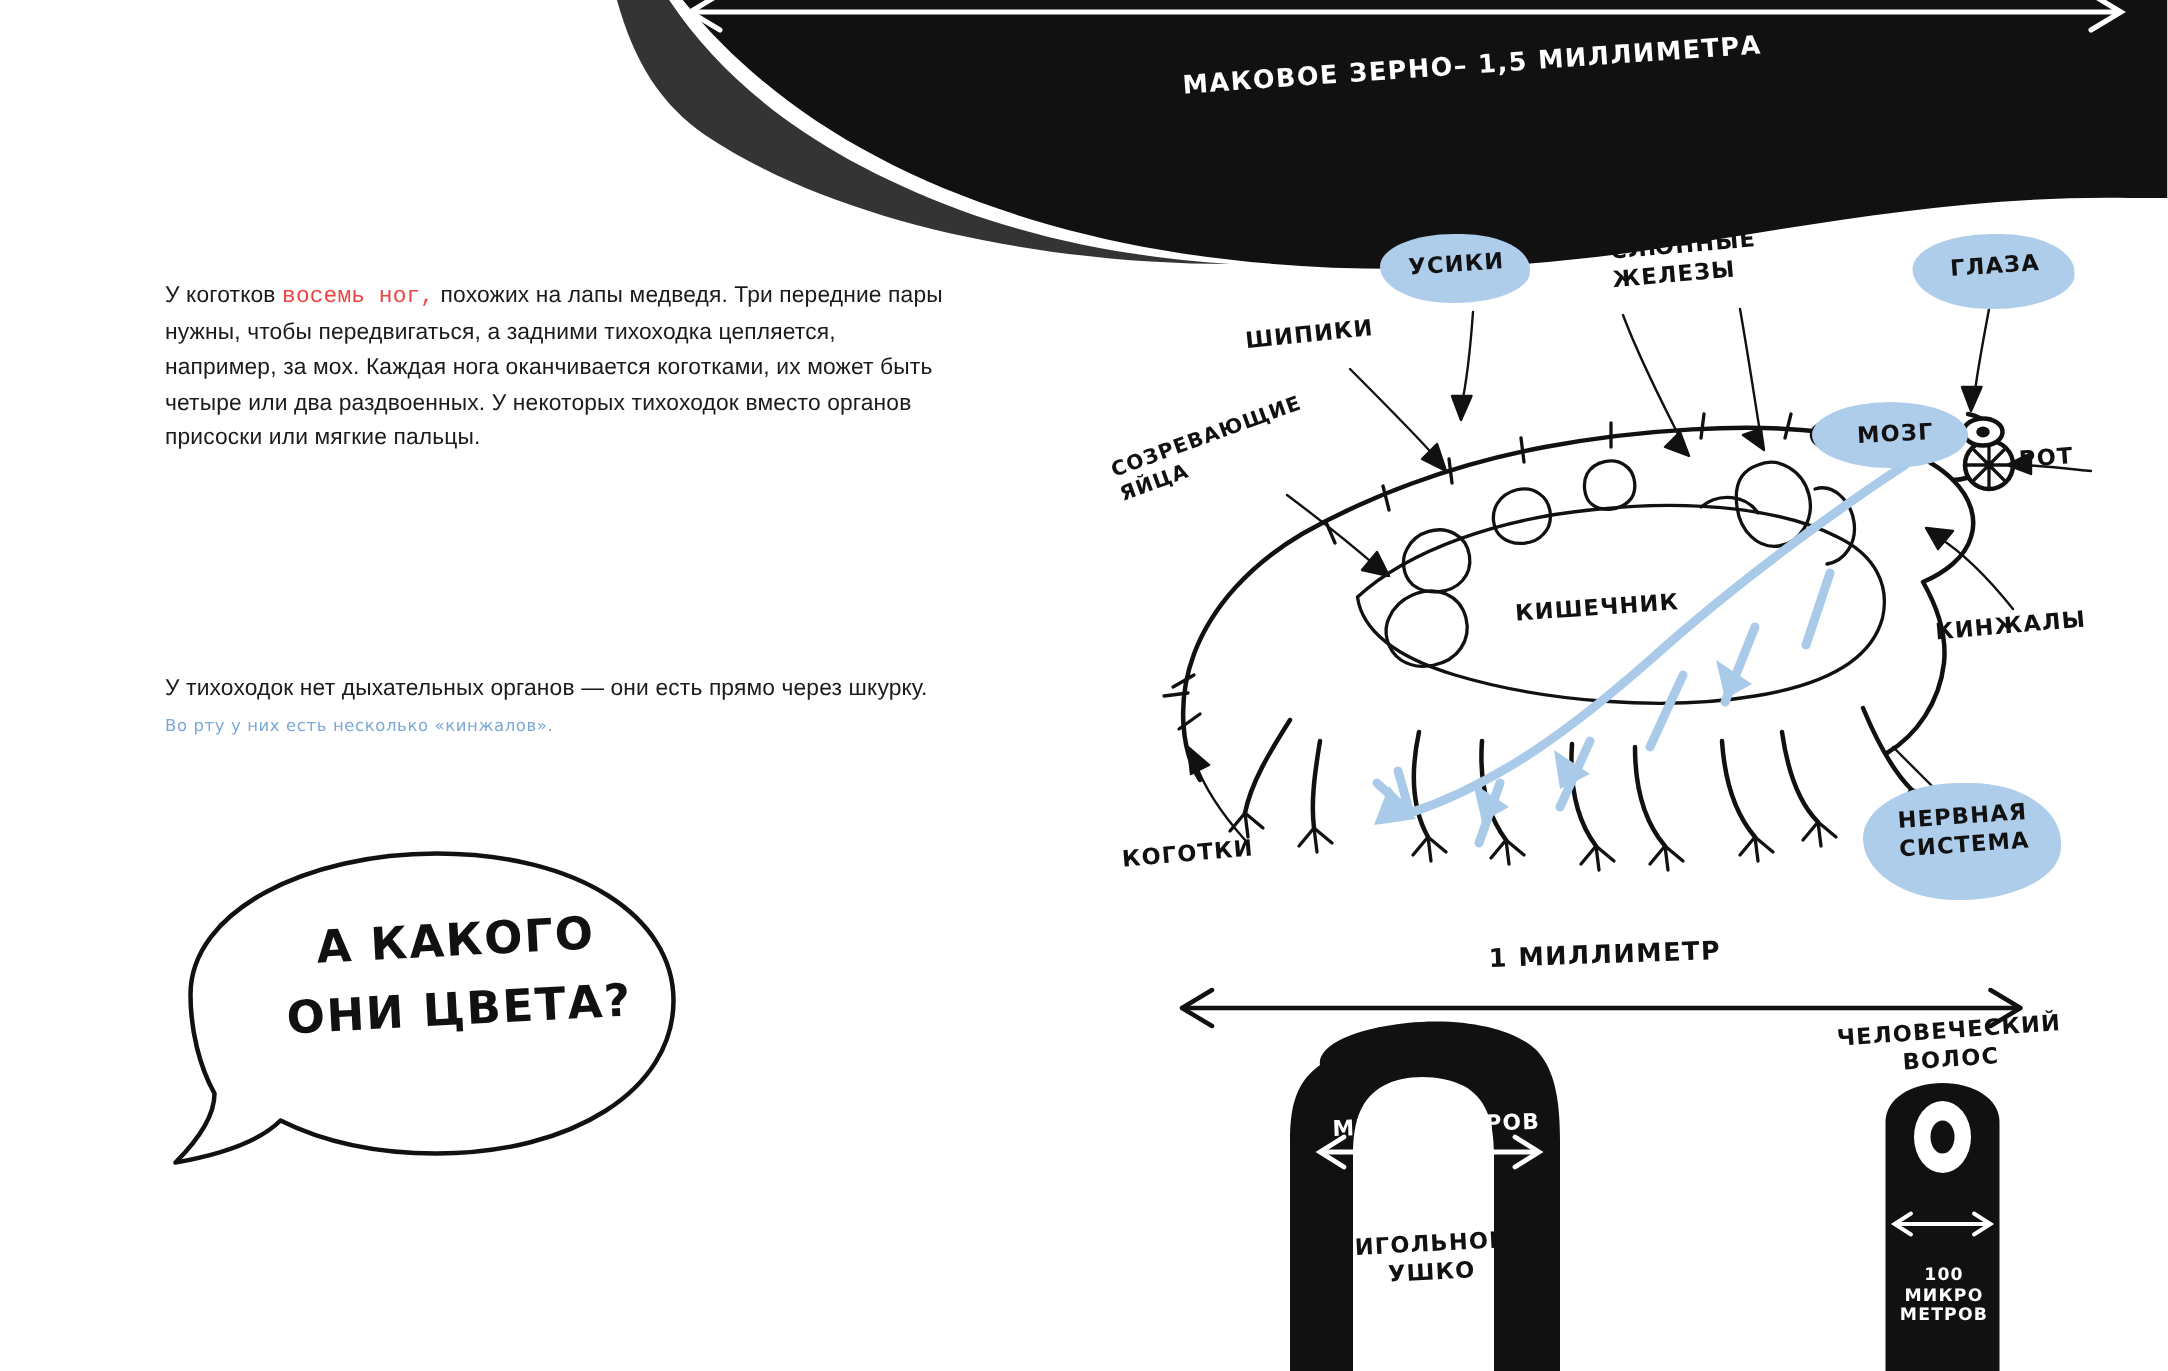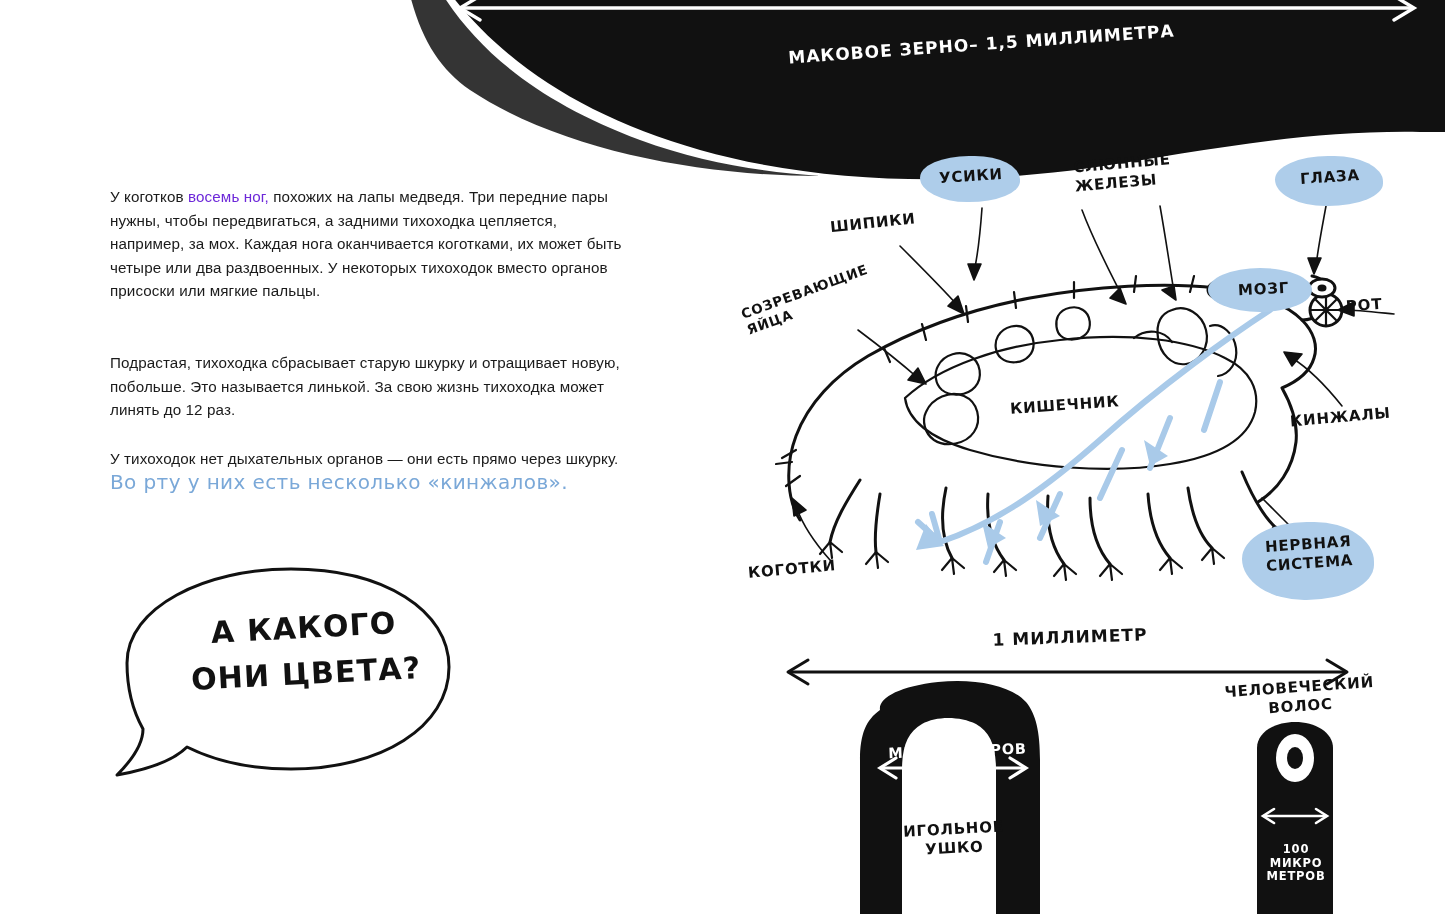--- a/index.html
+++ b/index.html
@@ -18,25 +18,25 @@
     left:110px;
     width:525px;
     font-size:15.2px;
     line-height:23.5px;
     color:#1b1b1b;
     letter-spacing:.1px;
   }
   #para1{top:170px;}
   #para2{top:336px;}
   #para3{top:432px;}
-  .hl{color:#6d28d9;}
+  .hl{color:#ef4444;font-family:Liberation Mono, monospace;}
   .hand-blue{
     color:#7aa8d8;
     font-family:"DejaVu Sans", sans-serif;
-    font-size:20px;
+    font-size:11px;
     letter-spacing:.4px;
   }
 
   
   .bubble-wrap{position:absolute;left:55px;top:545px;width:420px;height:260px;}
   .bubble-text{
     position:absolute;
     left:105px;top:60px;
     width:290px;
     text-align:center;
@@ -121,21 +121,20 @@
     <g stroke="#ffffff" stroke-width="3.4" fill="none" stroke-linecap="round">
       <line x1="462" y1="8" x2="1412" y2="8"></line>
       <polyline points="480,-4 460,8 480,20"></polyline>
       <polyline points="1394,-4 1414,8 1394,20"></polyline>
     </g>
   </svg>
   <div class="blob-label" id="poppy-label">МАКОВОЕ ЗЕРНО–
 1,5 МИЛЛИМЕТРА</div>
 
   <p class="body-text" id="para1"><span>У коготков </span><span class="hl">восемь ног,</span><span> похожих на лапы медведя. Три передние пары нужны, чтобы передвигаться, а задними тихоходка цепляется, например, за мох. Каждая нога оканчивается коготками, их может быть четыре или два раздвоенных. У некоторых тихоходок вместо органов присоски или мягкие пальцы.</span></p>
-  <p class="body-text" id="para2"><span>Подрастая, тихоходка сбрасывает старую шкурку и отращивает новую, побольше. Это называется линькой. За свою жизнь тихоходка может линять до 12 раз.</span></p>
   <p class="body-text" id="para3"><span>У тихоходок нет дыхательных органов — они есть прямо через шкурку. </span><span class="hand-blue">Во рту у них есть несколько «кинжалов».</span></p>
 
   <div class="bubble-wrap">
     <svg width="420" height="260">
       <path class="ink" d="M72,118 C72,62 150,24 236,24 C330,24 394,66 394,122 C394,182 326,224 236,224 C196,224 160,216 132,202 C120,214 96,224 62,230 C80,212 88,196 88,184 C78,166 72,142 72,118 Z"></path>
     </svg>
     <div class="bubble-text">
       <div>А КАКОГО</div>
       <div>ОНИ ЦВЕТА?</div>
     </div>

